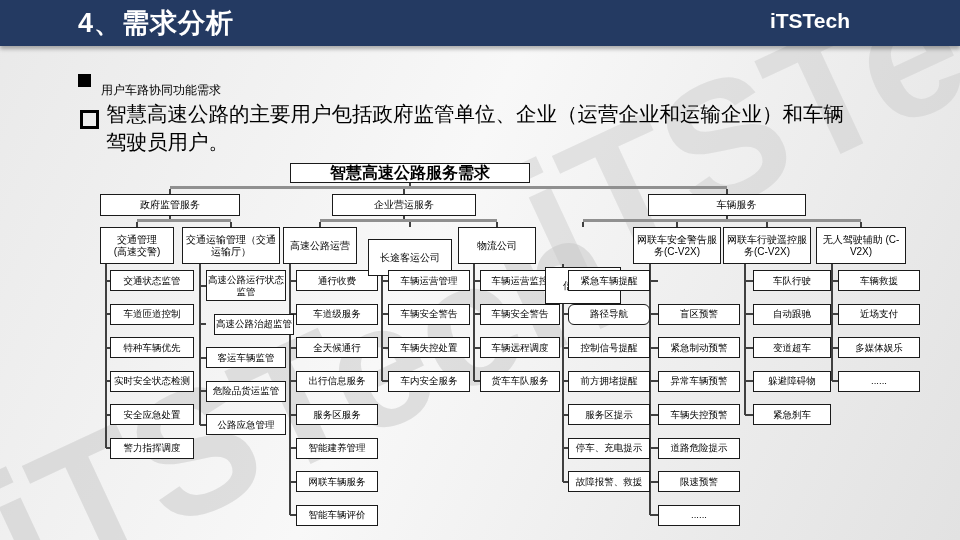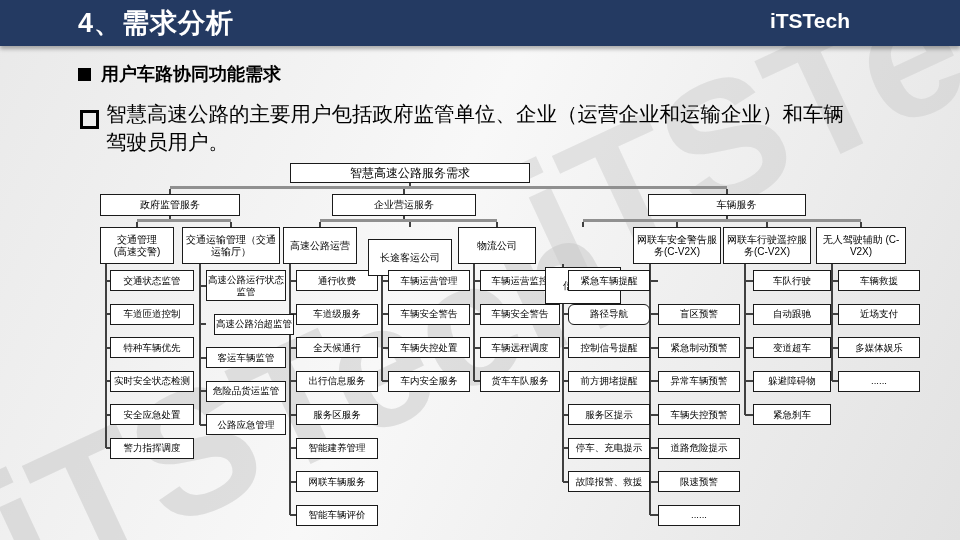--- a/index.html
+++ b/index.html
@@ -9,29 +9,29 @@
   .wm{position:absolute;z-index:1;font-weight:bold;white-space:nowrap;
     color:#c7c7c7;user-select:none;pointer-events:none;}
   .wm1{font-size:175px;left:-30px;top:300px;transform:rotate(-25deg);opacity:.5;}
   .wm2{font-size:175px;left:500px;top:-10px;transform:rotate(-25deg);opacity:.42;}
   .hdr{position:absolute;left:0;top:0;right:0;height:46px;background:#243a62;z-index:10;
     box-shadow:0 3px 4px rgba(0,0,0,.3);}
   .hdr-title{position:absolute;left:78px;top:5px;font-size:27px;font-weight:bold;color:#fff;letter-spacing:1px;}
   .hdr-logo{position:absolute;right:110px;top:9px;font-size:21px;font-weight:bold;color:#fff;}
   .h1row{position:absolute;left:78px;top:62px;display:flex;align-items:center;gap:10px;z-index:5;}
   .sq{width:13px;height:13px;background:#000;flex:0 0 auto;}
-  .h1txt{font-size:18px;font-weight:bold;color:#000;}
+  .h1txt{font-size:12px;font-weight:normal;color:#000;margin-top:20px;}
   .p-sq{position:absolute;left:80px;top:110px;width:13px;height:13px;border:3px solid #000;z-index:5;background:transparent;}
   .para{position:absolute;left:106px;top:100px;width:824px;font-size:20.5px;line-height:1.38;color:#000;
     white-space:pre-line;z-index:5;}
   #tree{position:absolute;inset:0;z-index:2;}
   .box{position:absolute;box-sizing:border-box;background:#fff;border:1.5px solid #1a1a1a;
     display:flex;align-items:center;justify-content:center;text-align:center;color:#000;
     line-height:1.18;white-space:pre-line;z-index:4;padding:1px;}
-  .root{font-size:12px;font-weight:normal;}
+  .root{font-size:16px;font-weight:bold;}
   .g{font-size:10px;}
   .c{font-size:10px;}
   .leaf{font-size:9.5px;}
   .ln{position:absolute;z-index:3;}
 </style>
 </head>
 <body>
 
 <div class="stage">
   <div class="wm wm1">iTSTech</div>

